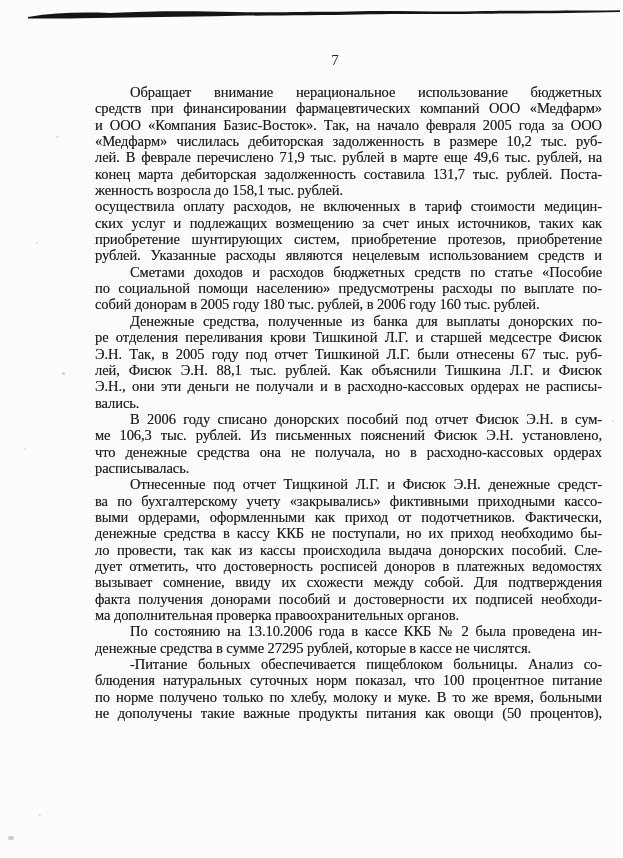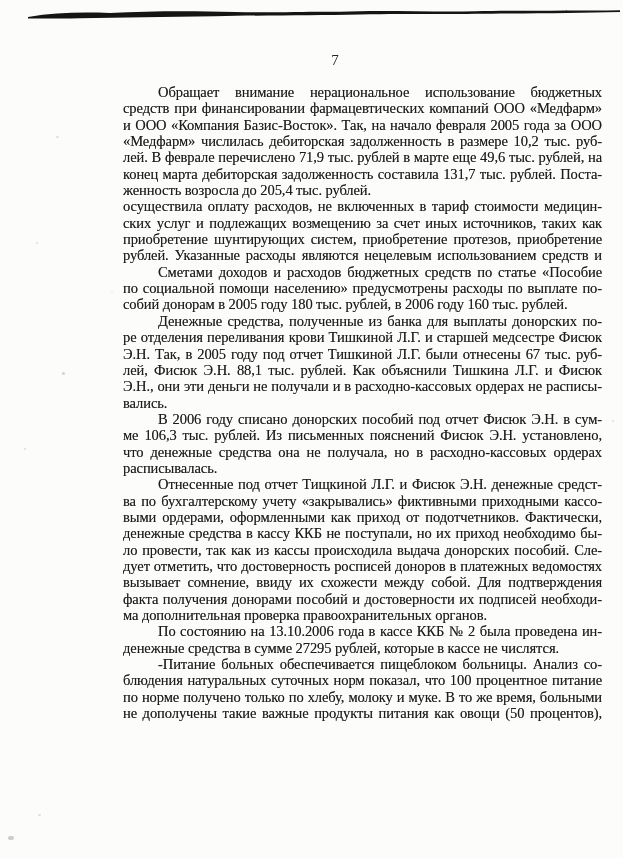--- a/index.html
+++ b/index.html
@@ -30,21 +30,20 @@
     position: absolute; left: 95px; top: 84px; width: 507px;
   }
   .line {
     height: 16.35px; line-height: 16.35px;
     font-size: 14.55px;
     letter-spacing: -0.1px;
     white-space: nowrap;
     text-align: justify;
     text-align-last: justify;
     text-shadow: 0 0 0.4px rgba(20,20,20,0.55);
-    margin-left: 28px;
   }
   .line.indent { text-indent: 35px; }
   .line.para-end { text-align-last: left; }
   .speck {
     position: absolute; border-radius: 50%;
     background: rgba(40,40,40,0.14);
   }
 </style>
 </head>
 <body>
@@ -68,21 +67,21 @@
 
   <div class="page-number">7</div>
 
   <div class="text-block">
       <div class="line indent">Обращает внимание нерациональное использование бюджетных</div>
       <div class="line">средств при финансировании фармацевтических компаний ООО «Медфарм»</div>
       <div class="line">и ООО «Компания Базис-Восток». Так, на начало февраля 2005 года за ООО</div>
       <div class="line">«Медфарм» числилась дебиторская задолженность в размере 10,2 тыс. руб-</div>
       <div class="line">лей. В феврале перечислено 71,9 тыс. рублей в марте еще 49,6 тыс. рублей, на</div>
       <div class="line">конец марта дебиторская задолженность составила 131,7 тыс. рублей. Поста-</div>
-      <div class="line para-end">женность возросла до 205,4 тыс. рублей.</div>
+      <div class="line para-end">женность возросла до 158,1 тыс. рублей.</div>
       <div class="line">осуществила оплату расходов, не включенных в тариф стоимости медицин-</div>
       <div class="line">ских услуг и подлежащих возмещению за счет иных источников, таких как</div>
       <div class="line">приобретение шунтирующих систем, приобретение протезов, приобретение</div>
       <div class="line">рублей. Указанные расходы являются нецелевым использованием средств и</div>
       <div class="line indent">Сметами доходов и расходов бюджетных средств по статье «Пособие</div>
       <div class="line">по социальной помощи населению» предусмотрены расходы по выплате по-</div>
       <div class="line para-end">собий донорам в 2005 году 180 тыс. рублей, в 2006 году 160 тыс. рублей.</div>
       <div class="line indent">Денежные средства, полученные из банка для выплаты донорских по-</div>
       <div class="line">ре отделения переливания крови Тишкиной Л.Г. и старшей медсестре Фисюк</div>
       <div class="line">Э.Н. Так, в 2005 году под отчет Тишкиной Л.Г. были отнесены 67 тыс. руб-</div>

